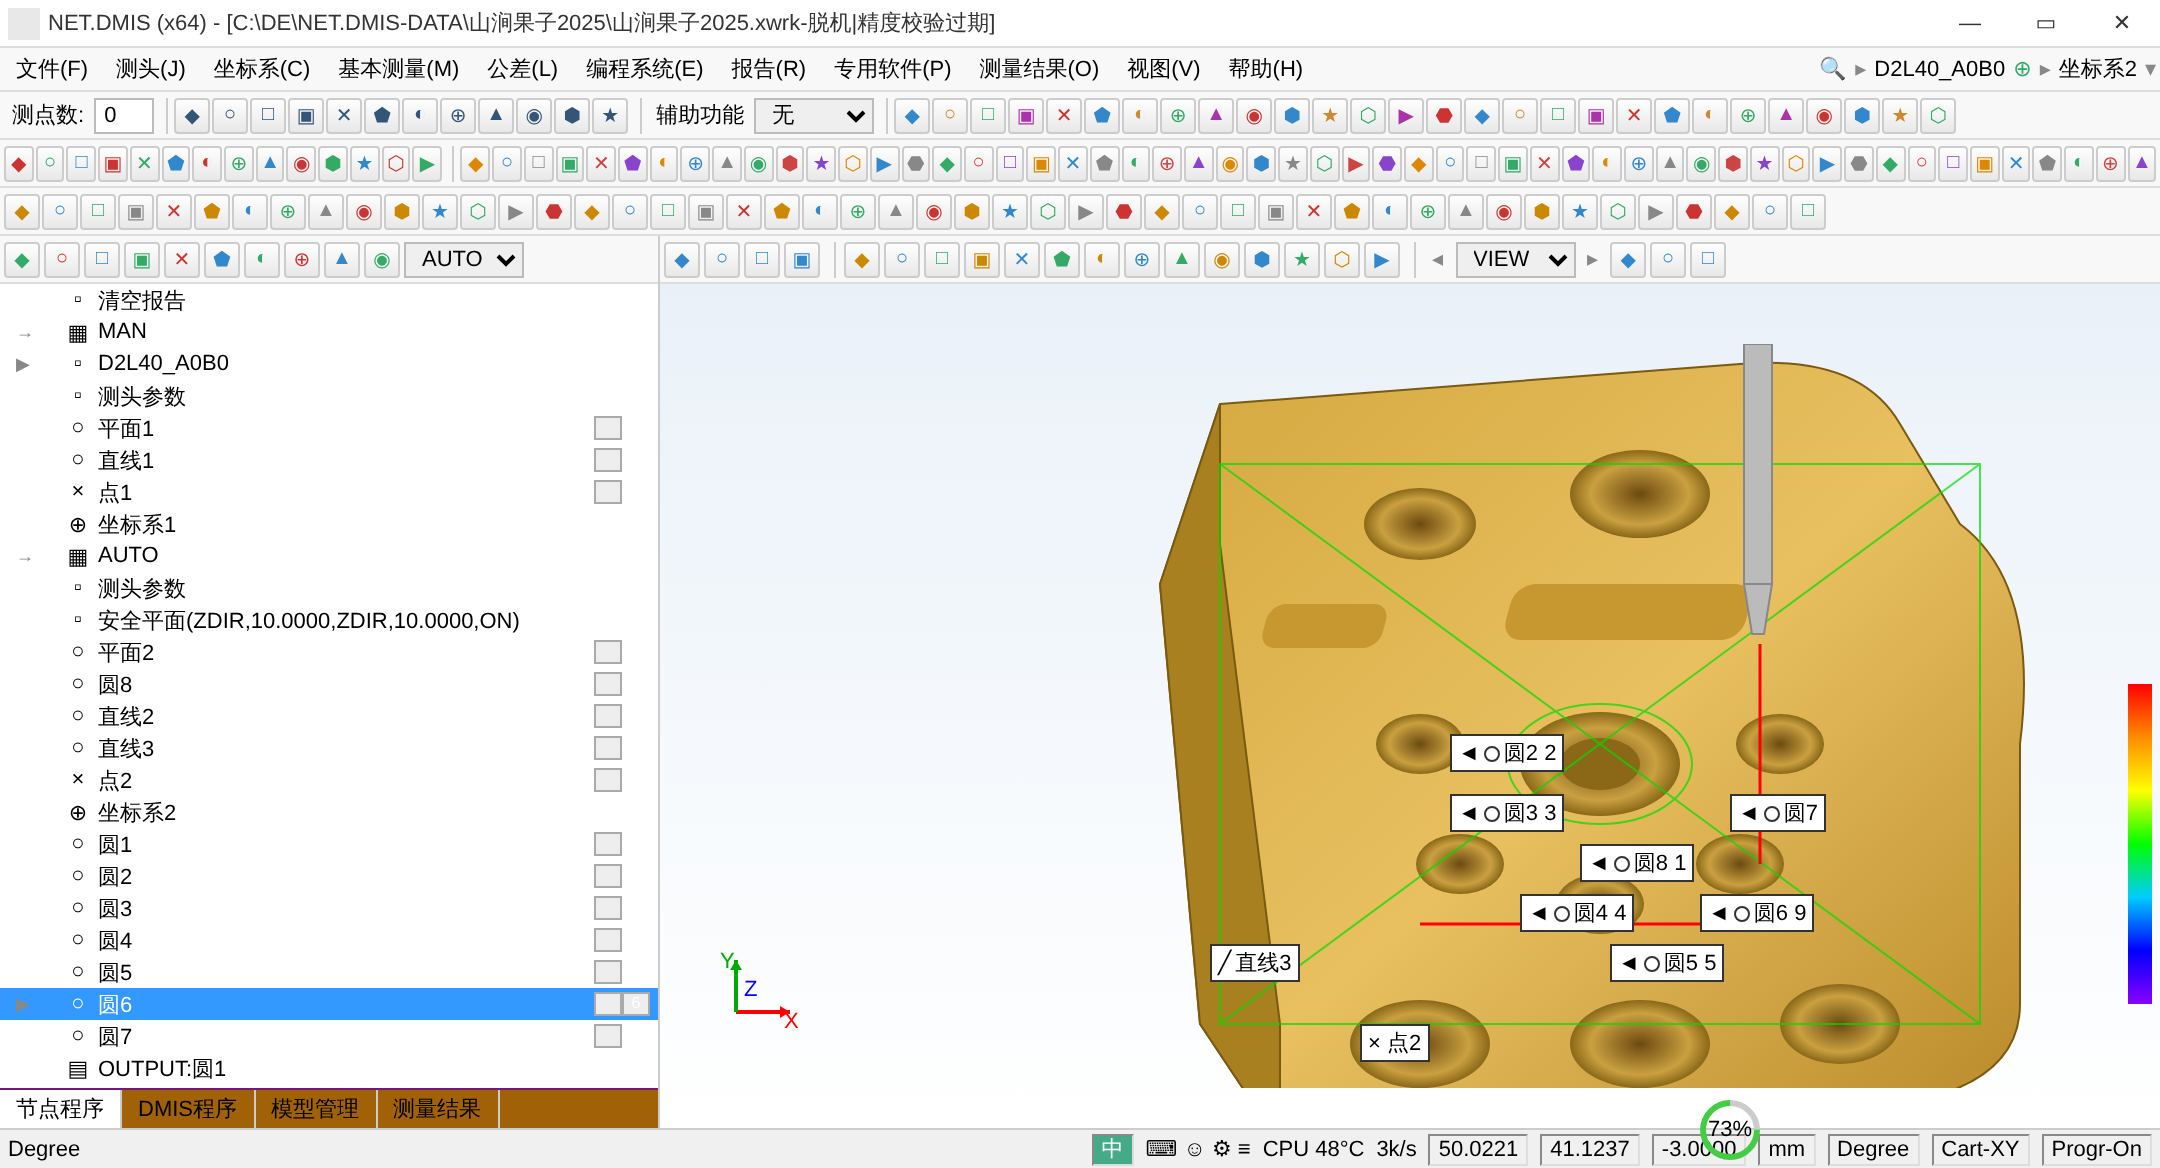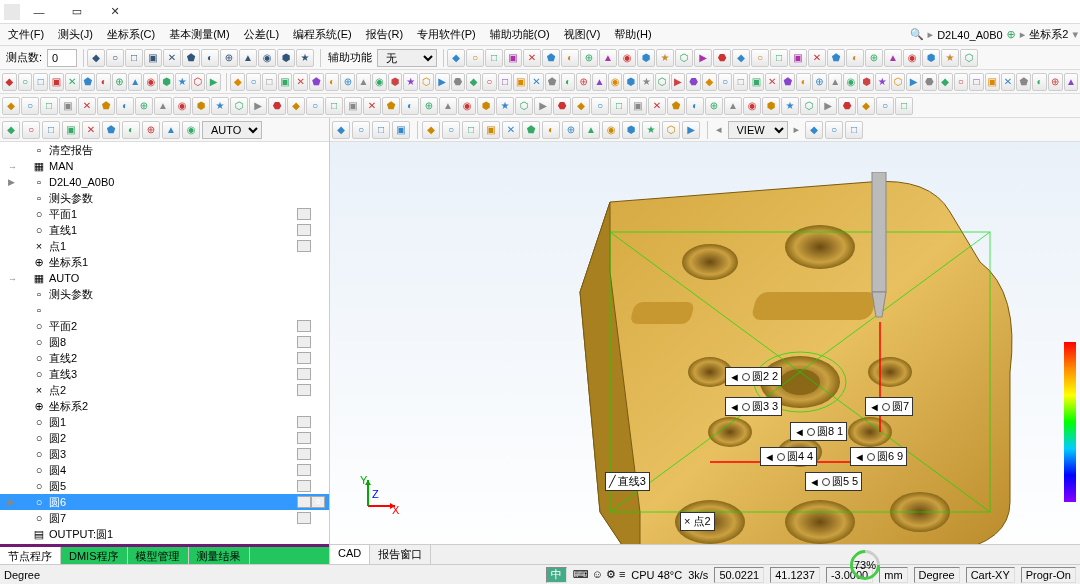--- a/index.html
+++ b/index.html
@@ -21,21 +21,21 @@
 .sidepanel{width:330px;background:#fff;border-right:1px solid #ccc;display:flex;flex-direction:column}
 .side-toolbar{height:24px;display:flex;align-items:center;gap:2px;padding:2px;background:#f8f8f8;border-bottom:1px solid #ddd}
 .tree{flex:1;overflow-y:auto;font-size:11px}
 .tree-row{display:flex;align-items:center;height:16px;padding-left:8px;position:relative}
 .tree-row.sel{background:#3399ff;color:#fff}
 .tree-marker{width:10px;font-size:9px;color:#888}
 .tree-icon{width:14px;height:12px;margin-right:3px;display:inline-flex;align-items:center;justify-content:center}
 .tree-ind{width:14px;height:12px;border:1px solid #aaa;background:#eee;position:absolute;font-size:8px;text-align:center;line-height:10px}
 .tree-ind.i1{right:18px}
 .tree-ind.i2{right:4px}
-.tabs{height:20px;display:flex;background:#22c55e;border-top:3px solid #701a75}
+.tabs{height:20px;display:flex;background:#a16207;border-top:1px solid #701a75}
 .tab{padding:2px 8px;border-right:1px solid #ccc;cursor:pointer}
 .tab.active{background:#fff}
 .viewer{flex:1;position:relative;background:linear-gradient(#e8f0f8,#fff)}
 .viewer-toolbar{height:24px;display:flex;align-items:center;gap:2px;padding:2px;background:#f8f8f8;border-bottom:1px solid #ddd}
 .canvas{position:absolute;top:24px;left:0;right:0;bottom:20px;overflow:hidden}
 .cad-body{position:absolute;left:180px;top:30px;width:520px;height:400px}
 .label-box{position:absolute;background:#fff;border:1px solid #333;padding:1px 3px;font-size:10px;display:flex;align-items:center;gap:2px}
 .label-box .dot{width:8px;height:8px;border:1px solid #333;border-radius:50%}
 .axis{position:absolute;left:30px;bottom:30px;width:40px;height:40px}
 .colorbar{position:absolute;right:4px;top:200px;width:12px;height:160px;background:linear-gradient(#f00,#ff8c00,#ff0,#0f0,#0cf,#00f,#80f)}
@@ -46,37 +46,38 @@
 .gauge{position:absolute;right:200px;bottom:4px;width:30px;height:30px;border:3px solid #4c4;border-radius:50%;display:flex;align-items:center;justify-content:center;font-size:9px;border-top-color:#ccc;transform:rotate(45deg)}
 .gauge span{transform:rotate(-45deg)}
 .ci{color:#888}
 svg{display:block}
 </style>
 </head>
 <body>
 
 <div class="titlebar">
   <span class="icon"></span>
+  <span class="titlebar-text">NET.DMIS (x64) - [C:\DE\NET.DMIS-DATA\山涧果子2025\山涧果子2025.xwrk-脱机|精度校验过期]</span>
   <div class="win-btns">
     <div class="win-btn">—</div>
     <div class="win-btn">▭</div>
     <div class="win-btn close">✕</div>
   </div>
 </div>
 
 <div class="menubar">
   <span class="menu-item">文件(F)</span>
     <span class="menu-item">测头(J)</span>
     <span class="menu-item">坐标系(C)</span>
     <span class="menu-item">基本测量(M)</span>
     <span class="menu-item">公差(L)</span>
     <span class="menu-item">编程系统(E)</span>
     <span class="menu-item">报告(R)</span>
     <span class="menu-item">专用软件(P)</span>
-    <span class="menu-item">辅助功能(O)</span>
+    <span class="menu-item">测量结果(O)</span>
     <span class="menu-item">视图(V)</span>
     <span class="menu-item">帮助(H)</span>
   <div class="right">
     <span>🔍</span>
     <span class="ci">▸</span>
     <span>D2L40_A0B0</span>
     <span style="color:#3a6">⊕</span>
     <span class="ci">▸</span>
     <span>坐标系2</span>
     <span class="ci">▾</span>
@@ -331,20 +332,21 @@
         <div class="tree-row">
           <span class="tree-marker"></span>
           <span style="width:14px"></span>
           <span class="tree-icon">▫</span>
           <span>测头参数</span>
         </div>
         <div class="tree-row">
           <span class="tree-marker"></span>
           <span style="width:14px"></span>
           <span class="tree-icon">▫</span>
+          <span>安全平面(ZDIR,10.0000,ZDIR,10.0000,ON)</span>
         </div>
         <div class="tree-row">
           <span class="tree-marker"></span>
           <span style="width:14px"></span>
           <span class="tree-icon">○</span>
           <span>平面2</span>
           <span class="tree-ind i1"></span>
         </div>
         <div class="tree-row">
           <span class="tree-marker"></span>
@@ -576,24 +578,20 @@
         <line x1="8" y1="32" x2="8" y2="6" stroke="#0a0" stroke-width="2"></line>
           <polygon points="8,6 5,11 11,11" fill="#0a0"></polygon>
         <text x="32" y="40" fill="#f00" font-size="9">X</text>
         <text x="0" y="10" fill="#0a0" font-size="9">Y</text>
         <text x="12" y="24" fill="#00f" font-size="9">Z</text>
       </svg>
 
       <div class="colorbar"></div>
     </div>
 
-    <div class="viewer-tabs" id="vtabs">
-        <div class="tab active">CAD</div>
-        <div class="tab">报告窗口</div>
-      </div>
   </div>
 </div>
 
 <div class="statusbar">
   <span>Degree</span>
   <span style="flex:1"></span>
   <span class="status-item" style="background:#4a8;color:#fff">中</span>
   <span>⌨ ☺ ⚙ ≡</span>
   <div class="gauge">
       <span>73%</span>

